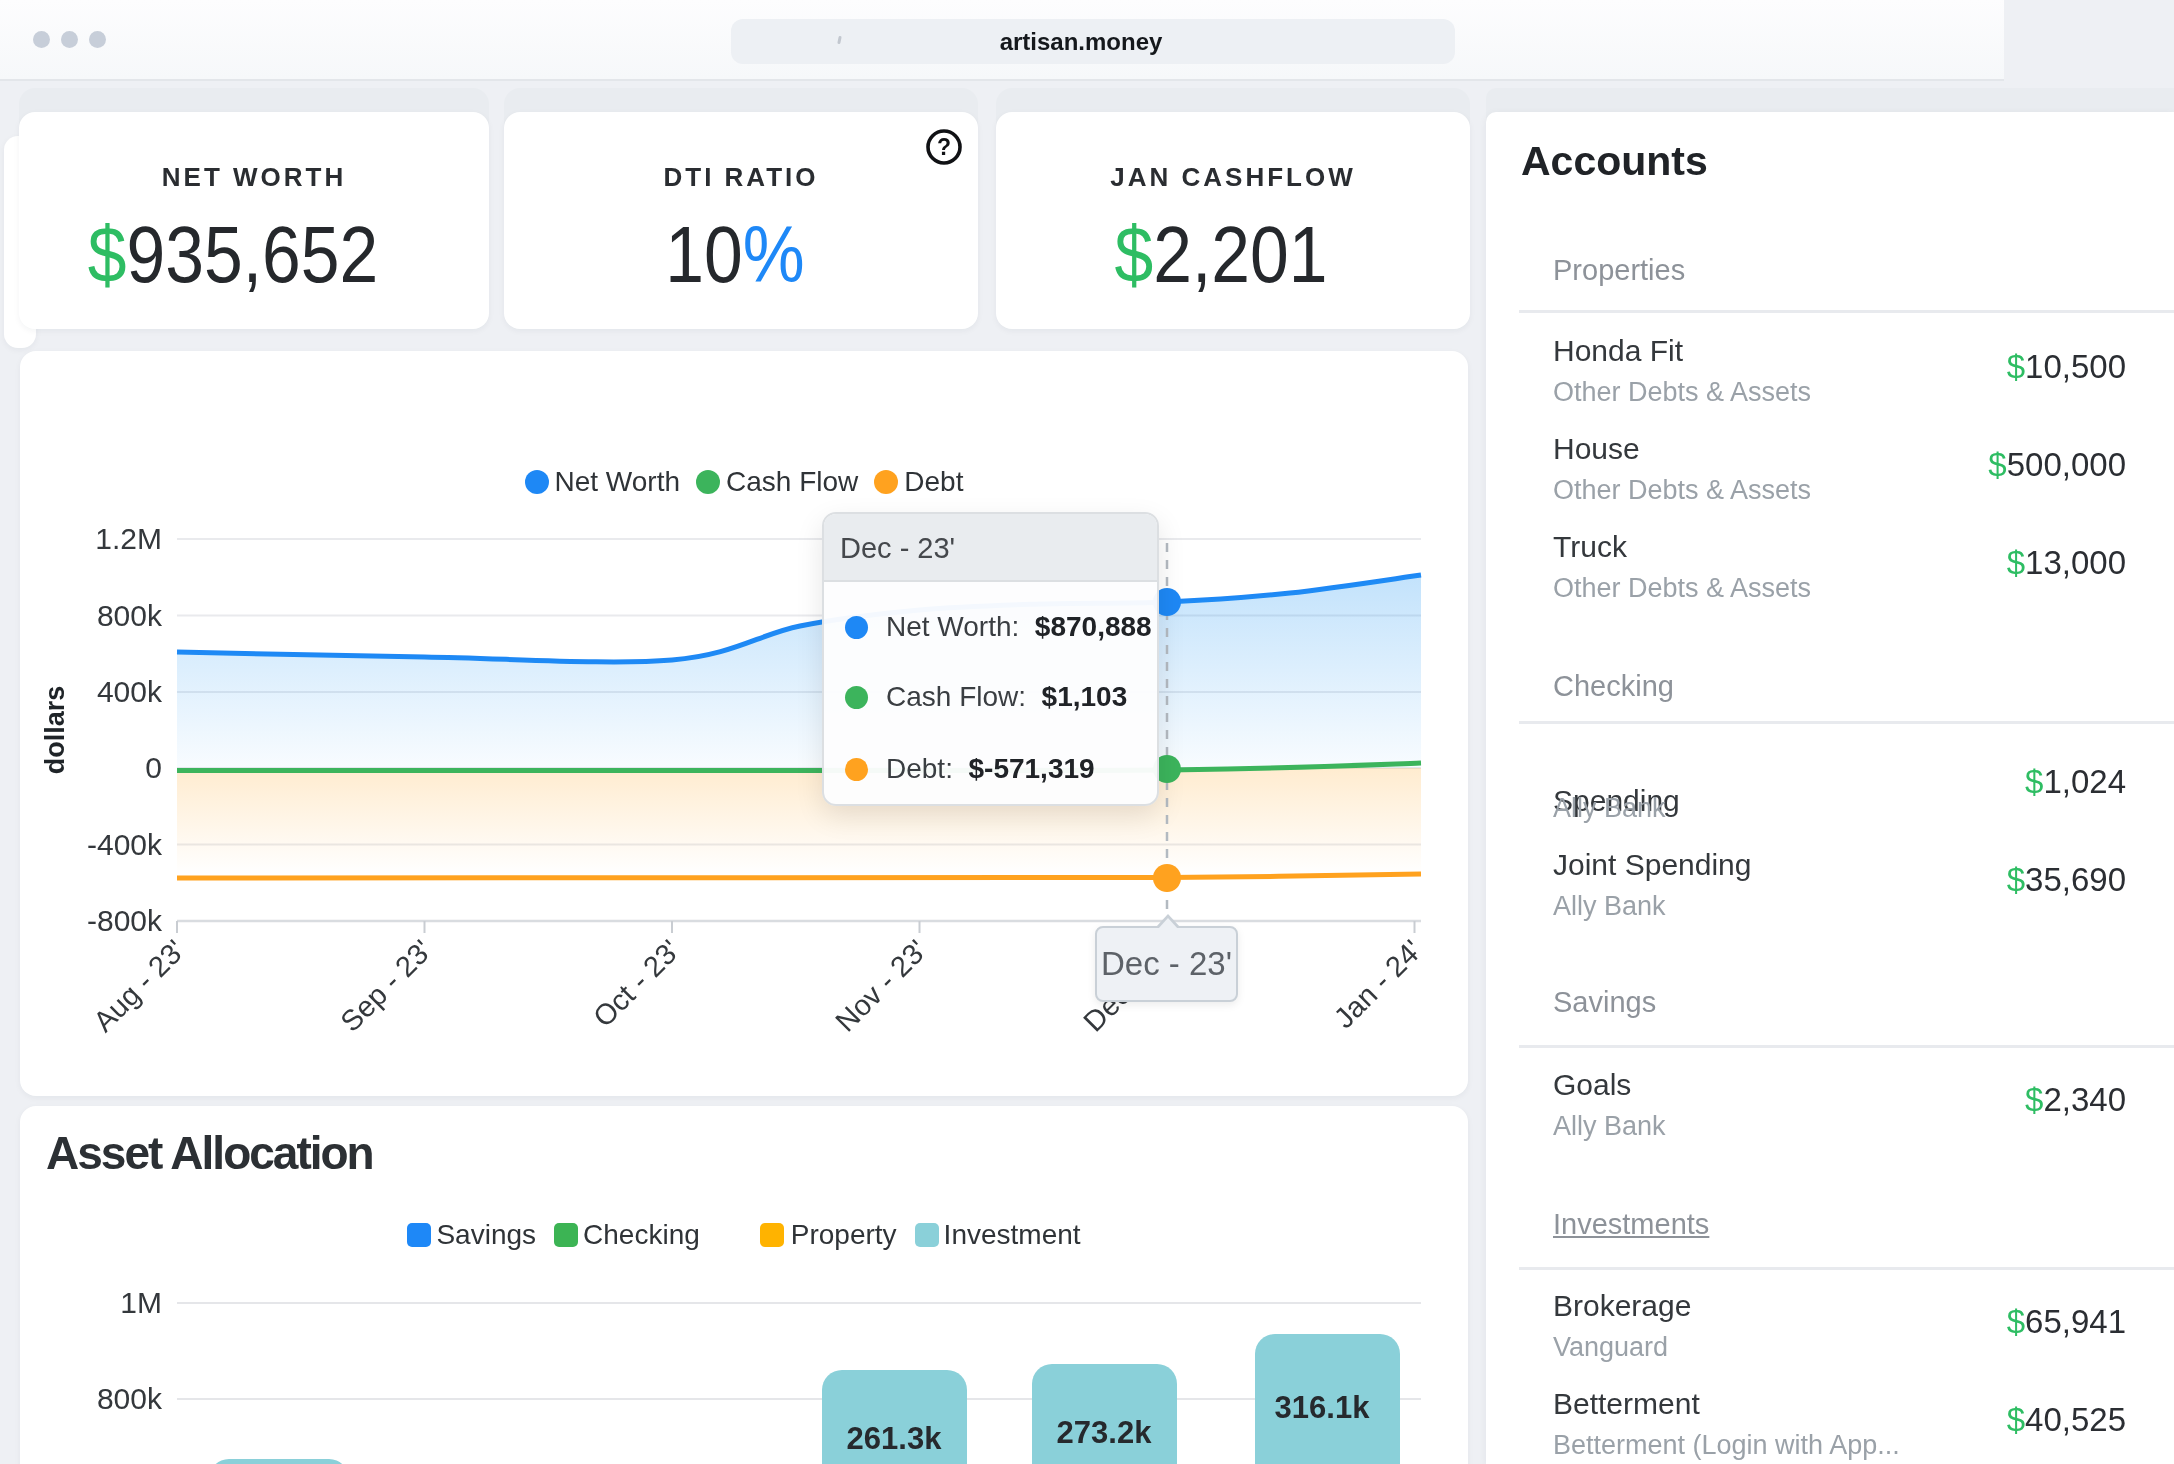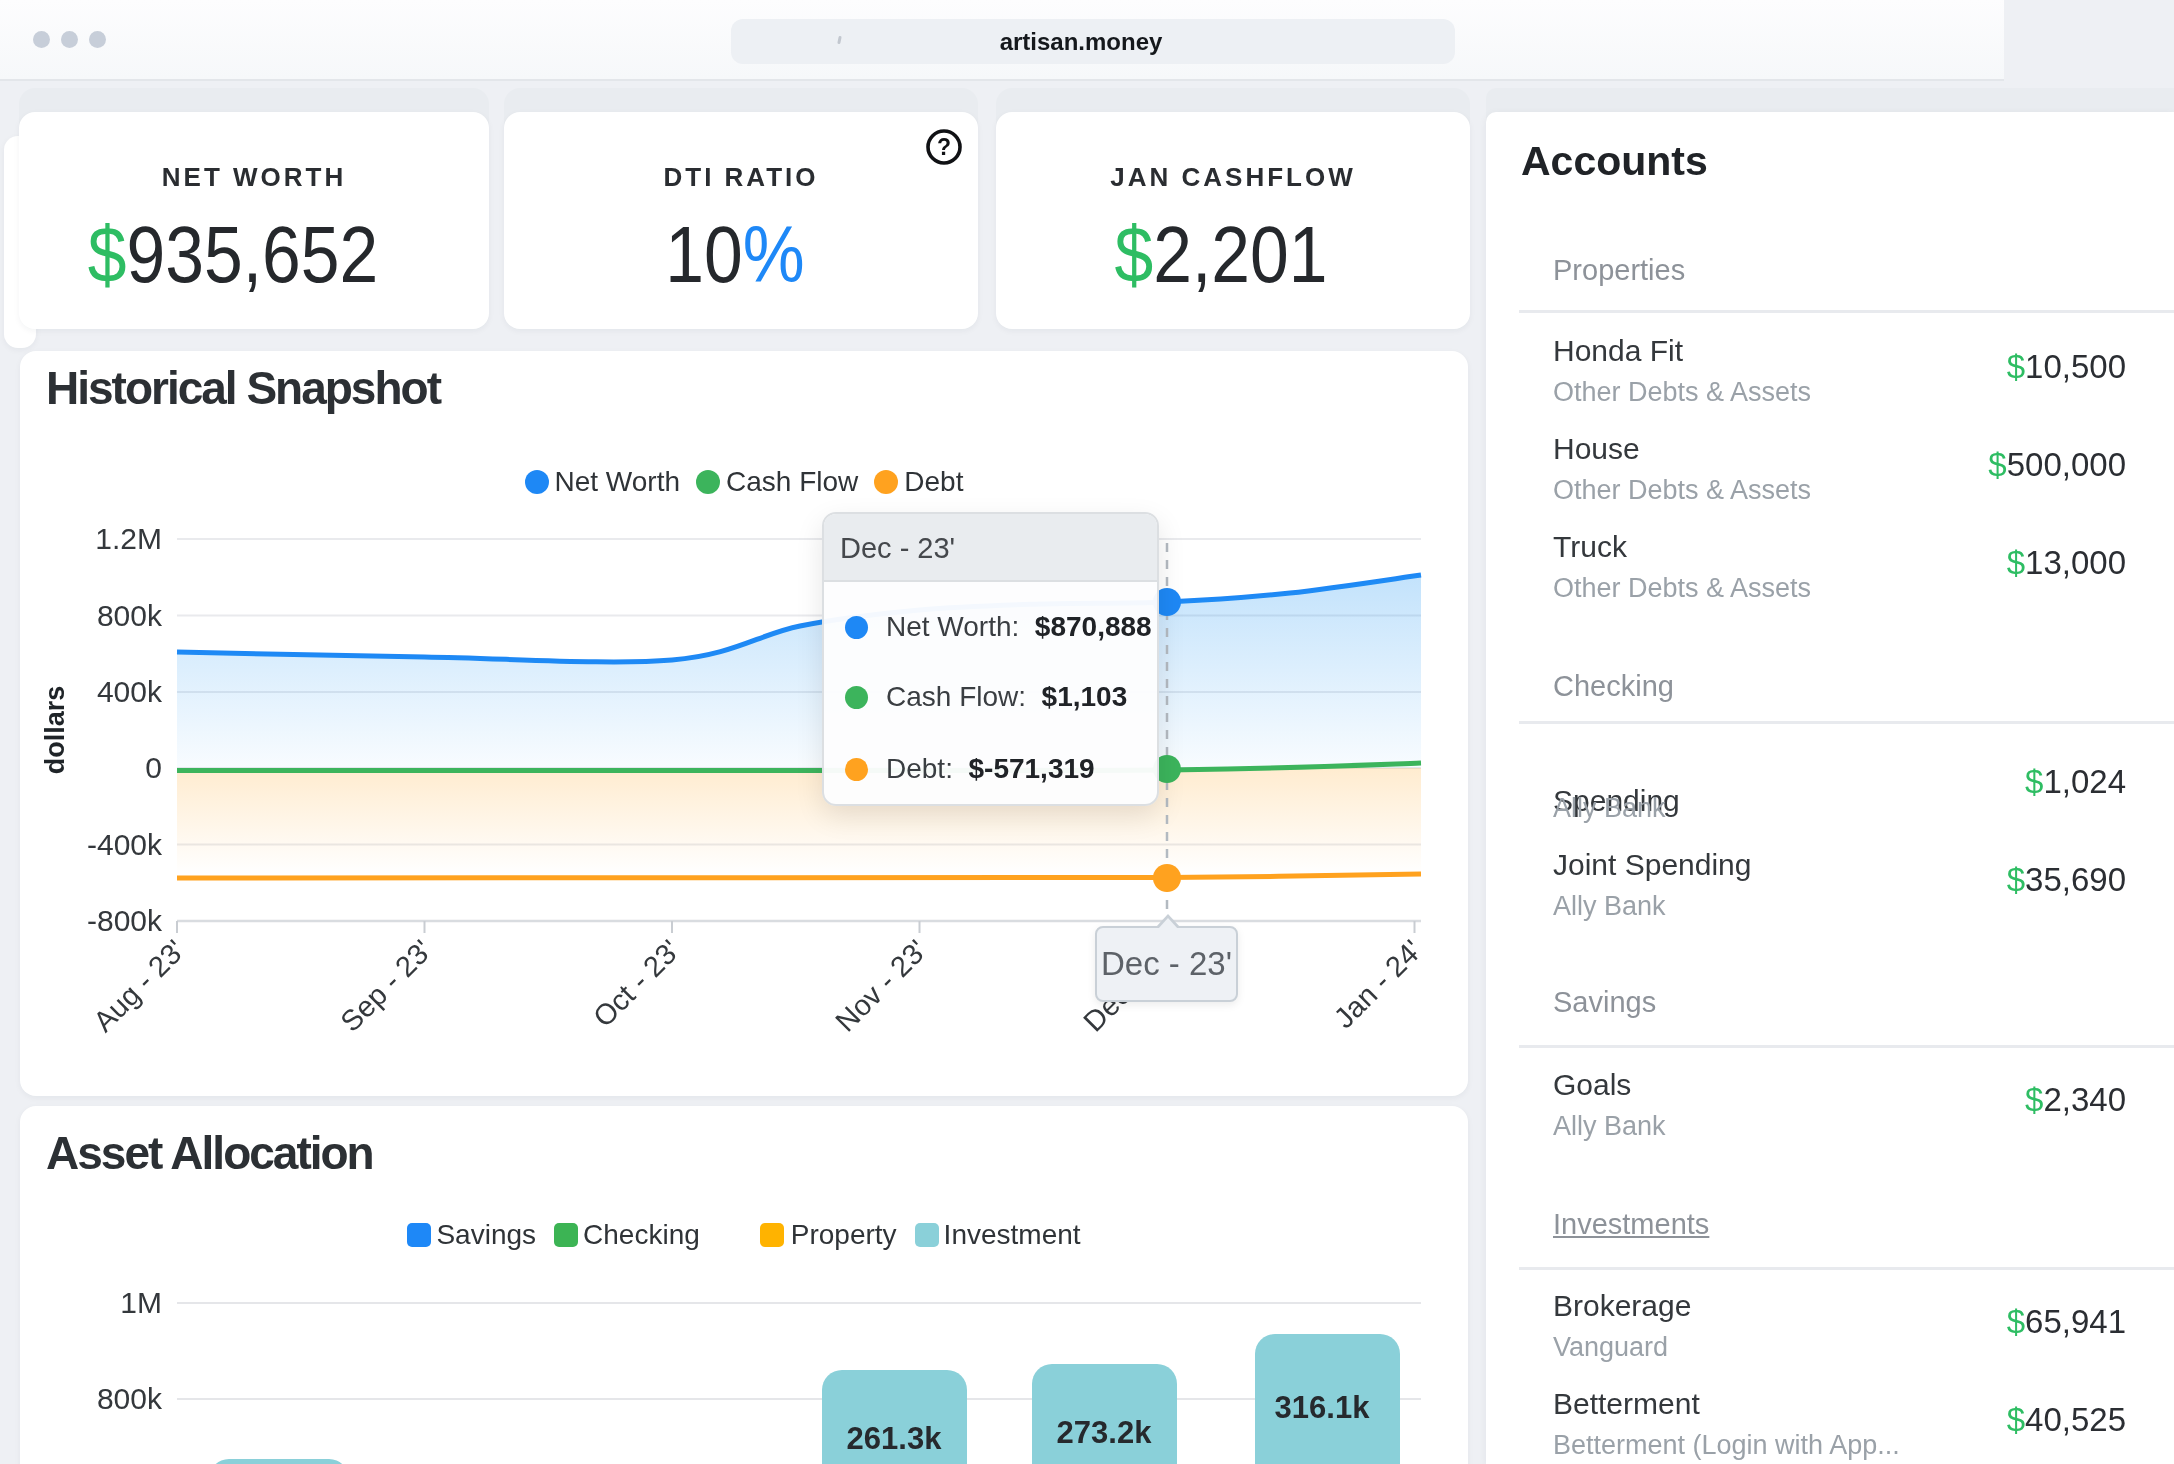--- a/index.html
+++ b/index.html
@@ -42,21 +42,20 @@
     <circle cx="22" cy="22" r="16" fill="none" stroke="#101114" stroke-width="3.6"></circle>
     <text x="22" y="30" text-anchor="middle" font-family="Liberation Sans" font-size="23" font-weight="bold" fill="#101114">?</text>
   </svg>
 </div>
 <div class="card" style="left:996px;top:112px;width:474px;height:217px;">
   <div class="statlabel" style="top:52px;">JAN CASHFLOW</div>
   <div class="statval" style="top:103px;transform:translateX(-12px) scaleX(0.87);"><span class="green">$</span>2,201</div>
 </div>
 
 <div class="card" style="left:20px;top:351px;width:1448px;height:745px;">
-  <div class="abs" style="left:26px;top:10px;font-size:46px;font-weight:bold;letter-spacing:-2px;color:#2c3034;">Historical Snapshot</div>
 
   <div class="abs" style="left:0;top:115px;width:100%;display:flex;justify-content:center;align-items:center;gap:16px;">
     <span style="display:flex;align-items:center;gap:6px;">
         <span style="width:24px;height:24px;border-radius:50%;background:#1e88f5;"></span>
         <span style="font-size:28px;color:#2f3337;">Net Worth</span>
       </span>
     <span style="display:flex;align-items:center;gap:6px;">
         <span style="width:24px;height:24px;border-radius:50%;background:#3cb45c;"></span>
         <span style="font-size:28px;color:#2f3337;">Cash Flow</span>
       </span>

